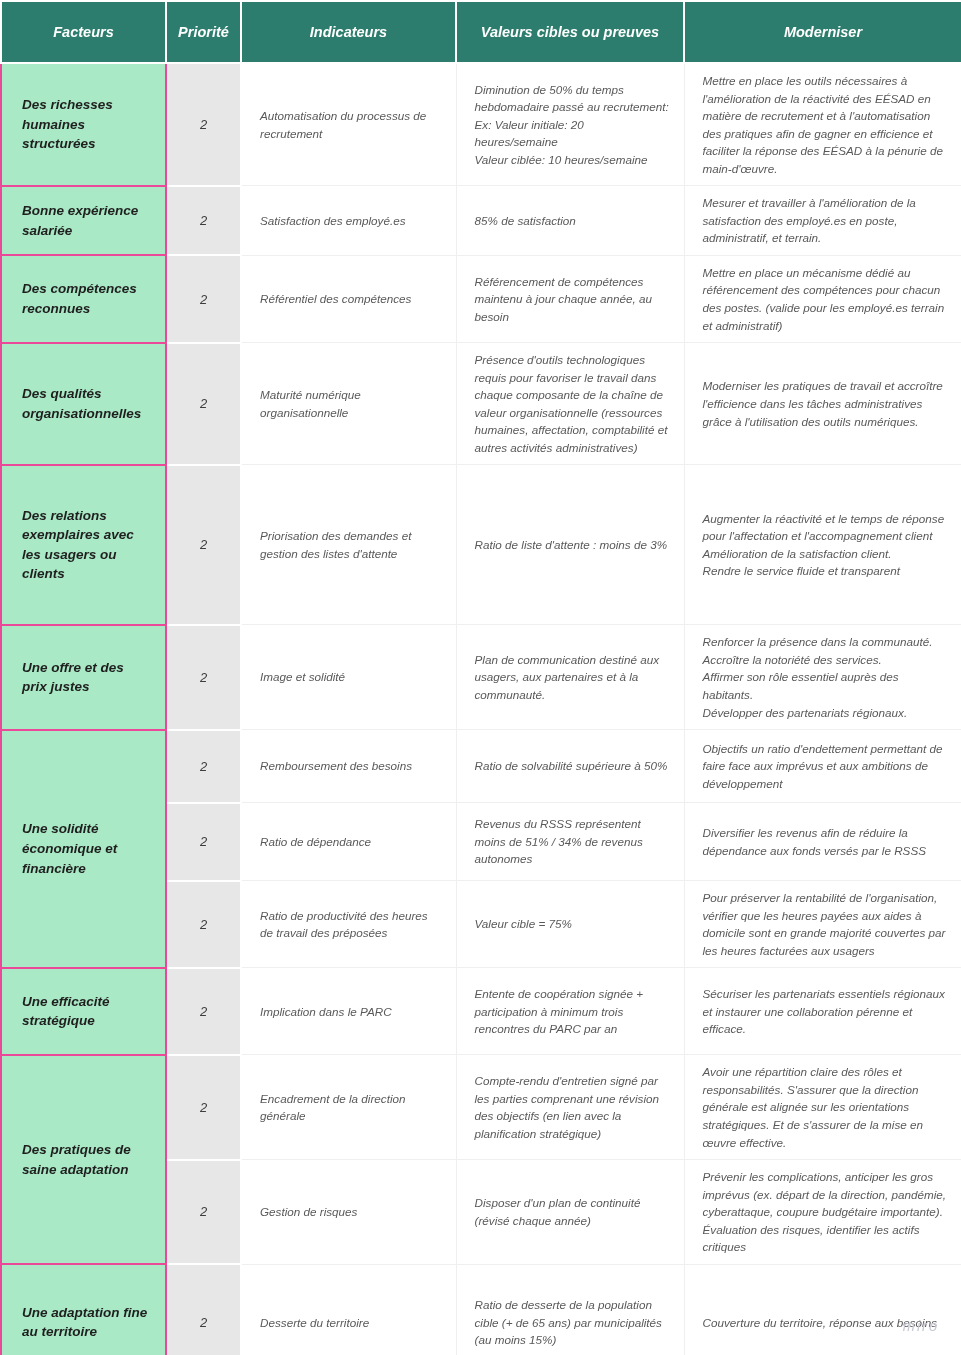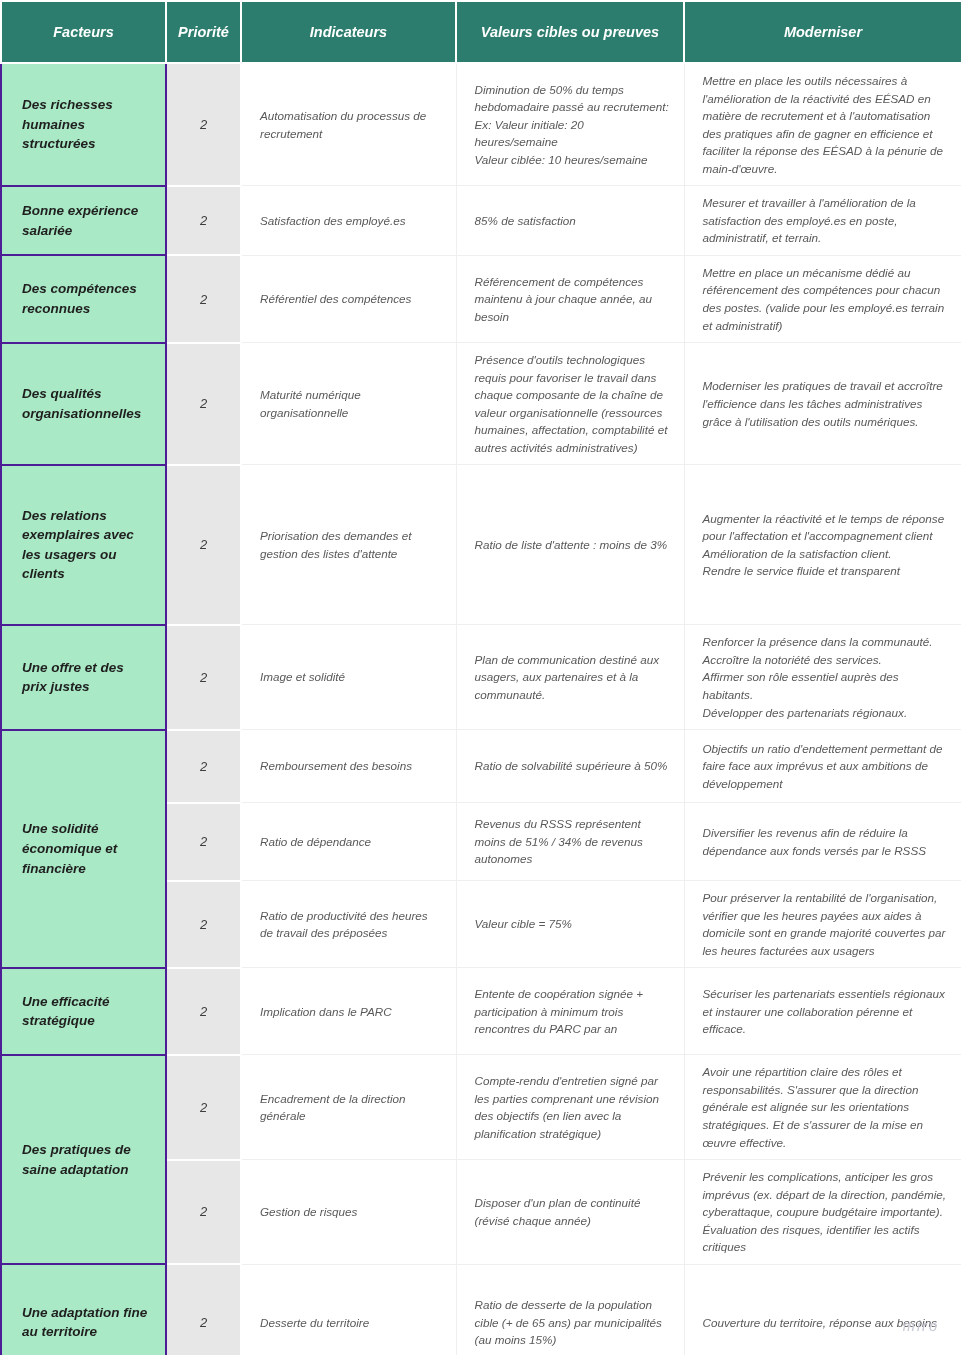--- a/index.html
+++ b/index.html
@@ -34,21 +34,21 @@
   }
   
   td.factor {
     background: var(--factor-bg, #a9e9c5);
     color: #1f1f1f;
     font-size: 13.5px;
     font-weight: bold;
     line-height: 1.45;
     vertical-align: middle;
     text-align: left;
-    border: 2px solid #4c1d95;
+    border: 2px solid #ec4899;
     padding: 8px 16px 8px 20px;
   }
   
   td.priority {
     background: var(--priority-bg, #e7e7e7);
     color: #3d3d3d;
     font-size: 13px;
     text-align: center;
     vertical-align: middle;
     border: 2px solid #ffffff;

